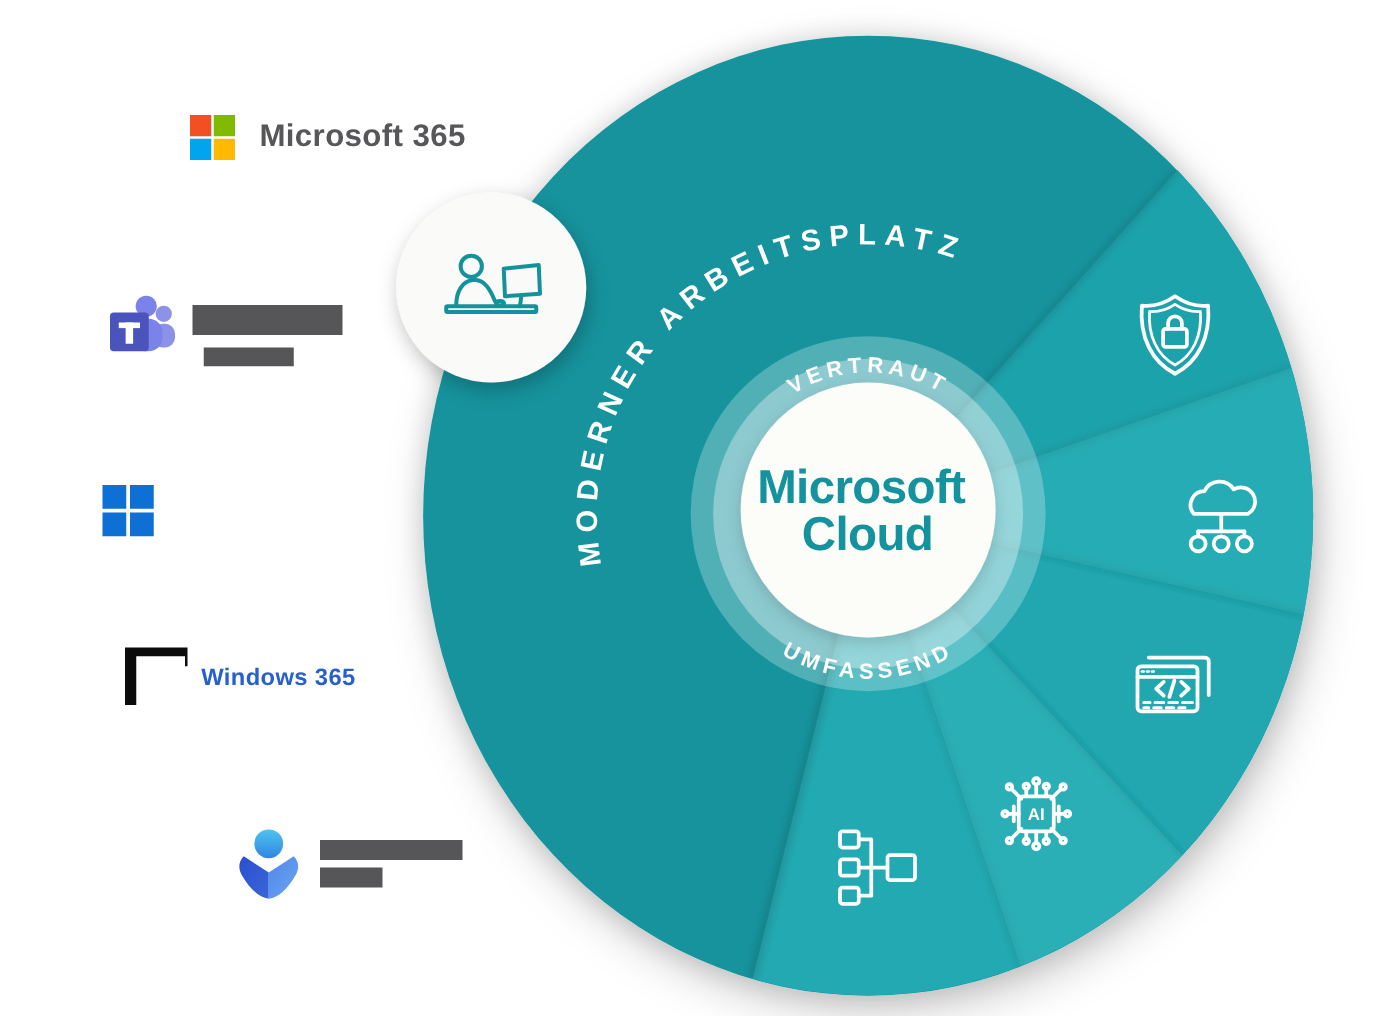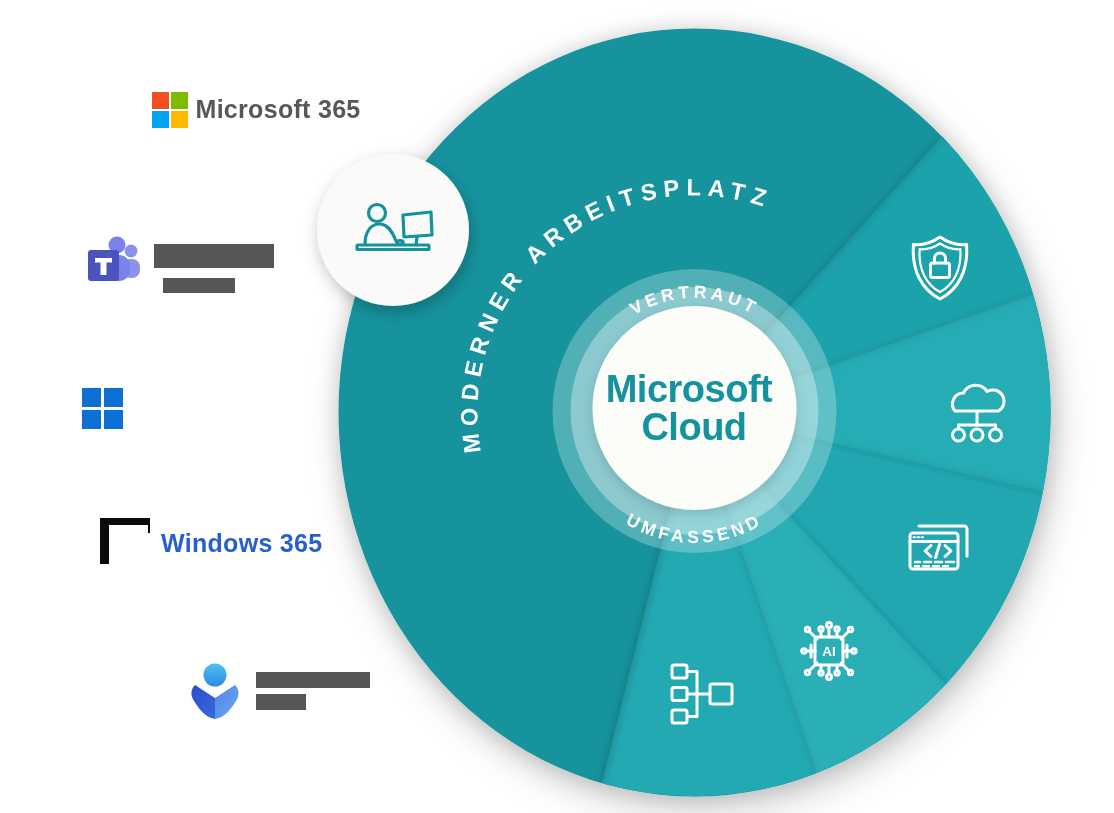--- a/index.html
+++ b/index.html
@@ -6,21 +6,21 @@
   body{
     width:1114px;height:813px;position:relative;overflow:hidden;
     background:#ffffff;
     font-family:"Liberation Sans", sans-serif;
   }
   
   .product-row{position:absolute;display:flex;align-items:center;}
   .product-label{font-weight:600;white-space:nowrap;}
   .lbl-gray{color:#57575A;font-size:25px;letter-spacing:.3px;}
   .lbl-blue1{color:#0C6CD6;font-size:26px;letter-spacing:.3px;}
-  .lbl-blue2{color:#2760CC;font-size:25px;letter-spacing:.3px;}
+  .lbl-blue2{color:#2760CC;font-size:19px;letter-spacing:.3px;}
   .redacted-wrap{display:flex;flex-direction:column;}
   .redacted-line{background:#565658;}
   
   .ms-grid{display:grid;grid-template-columns:16.5px 16.5px;grid-template-rows:16.5px 16.5px;gap:2.5px;}
   
   .win-grid{display:grid;grid-template-columns:19px 19px;grid-template-rows:19px 19px;gap:2.5px;}
   
   .w365-icon{position:relative;width:52px;height:50px;}
   .w365-black-a{position:absolute;left:0;top:0;width:50px;height:15px;background:#0b0b0b;}
   .w365-black-b{position:absolute;left:0;top:14px;width:11px;height:32px;background:#0b0b0b;}
@@ -174,21 +174,21 @@
   <g class="badge-icon" transform="translate(393,234)">
     <circle cx="-16" cy="-21" r="8.5"></circle>
     <path d="M-28,10 C-28,-1 -23,-9 -15,-10 L-12,-10 C-5,-9 -1,-3 3,7"></path>
     <ellipse cx="7" cy="8.5" rx="3.2" ry="1.8"></ellipse>
     <rect x="-36" y="11" width="72" height="4.5" rx="1"></rect>
     <path d="M10,-19 L38,-22 L39,1 L11,3 Z"></path>
     <path d="M24,3 L23,11"></path>
   </g>
 </svg>
 
-<div class="product-row" style="left:152px;top:92px;gap:8px;">
+<div class="product-row" style="left:152px;top:92px;gap:20px;">
   <span class="ms-grid">
     <span style="background:#F25022"></span>
     <span style="background:#7FBA00"></span>
     <span style="background:#00A4EF"></span>
     <span style="background:#FFB900"></span>
   </span>
   <span class="product-label lbl-gray">Microsoft 365</span>
 </div>
 
 <div class="product-row" style="left:84px;top:234px;gap:12px;align-items:flex-start;">

